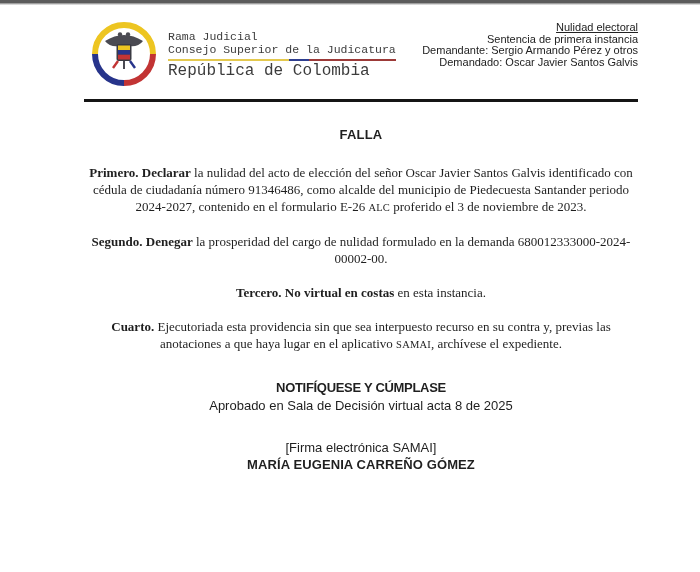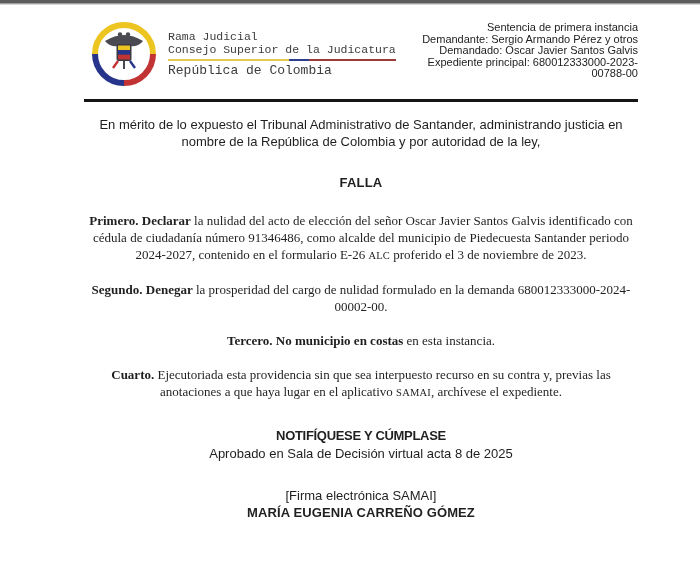--- a/index.html
+++ b/index.html
@@ -24,21 +24,21 @@
   .logo{width:72px;height:72px;flex:0 0 auto;}
   .institution{
     font-family:"Liberation Serif", serif;
     color:#3c3c3c;
     padding-top:13px;
     font-size:11.5px;line-height:12.5px;
     width:max-content;
   }
   .institution .line{white-space:nowrap;font-family:Liberation Mono, monospace;}
   .flag-divider{height:2px;width:100%;margin:3px 0 4px 0;}
-  .institution .line3{font-size:13px;}
+  .institution .line3{font-size:16px;}
   .case-info{
     text-align:right;
     font-size:11px;line-height:11.6px;
     padding-top:4px;
     color:#222;
   }
   .case-info .underlined{text-decoration:underline;}
   .header-rule{
     height:3px;background:#151515;
     margin:9px 62px 0 84px;
@@ -89,37 +89,36 @@
       </svg>
       <div class="institution">
         <div class="line">Rama Judicial</div>
         <div class="line">Consejo Superior de la Judicatura</div>
         <div class="flag-divider" style="background: linear-gradient(to right, rgb(228, 201, 78) 0px, rgb(228, 201, 78) 53%, rgb(46, 62, 143) 53%, rgb(46, 62, 143) 62%, rgb(156, 58, 56) 62%, rgb(156, 58, 56) 100%);"></div>
         <div class="line line3">República de Colombia</div>
       </div>
     </div>
 
     <div class="case-info">
+      <div class="underlined">Nulidad electoral</div>
       <div>Sentencia de primera instancia</div>
       <div>Demandante: Sergio Armando Pérez y otros</div>
       <div>Demandado: Oscar Javier Santos Galvis</div>
-      <div>Expediente principal: 680012333000-2023-00788-00</div>
     </div>
   </div>
 
   <div class="header-rule"></div>
 
   <div class="content">
-    <p class="intro justify">En mérito de lo expuesto el Tribunal Administrativo de Santander, administrando justicia en nombre de la República de Colombia y por autoridad de la ley,</p>
 
     <p class="falla center">FALLA</p>
 
     <p class="ruling first justify"><span class="b">Primero. Declarar</span><span> la nulidad del acto de elección del señor Oscar Javier Santos Galvis identificado con cédula de ciudadanía número 91346486, como alcalde del municipio de Piedecuesta Santander periodo 2024-2027, contenido en el formulario E-26 </span><span class="sc">ALC</span><span> proferido el 3 de noviembre de 2023.</span></p>
     <p class="ruling justify"><span class="b">Segundo. Denegar</span><span> la prosperidad del cargo de nulidad formulado en la demanda 680012333000-2024-00002-00.</span></p>
-    <p class="ruling justify"><span class="b">Tercero. No municipio en costas</span><span> en esta instancia.</span></p>
+    <p class="ruling justify"><span class="b">Tercero. No virtual en costas</span><span> en esta instancia.</span></p>
     <p class="ruling justify"><span class="b">Cuarto.</span><span> Ejecutoriada esta providencia sin que sea interpuesto recurso en su contra y, previas las anotaciones a que haya lugar en el aplicativo </span><span class="sc">SAMAI</span><span>, archívese el expediente.</span></p>
 
     <p class="closing-order center">NOTIFÍQUESE Y CÚMPLASE</p>
     <p class="closing-approval center">Aprobado en Sala de Decisión virtual acta 8 de 2025</p>
 
     <p class="signature-note center">[Firma electrónica SAMAI]</p>
     <p class="signer-name center">MARÍA EUGENIA CARREÑO GÓMEZ</p>
   </div>
 </div>
 

